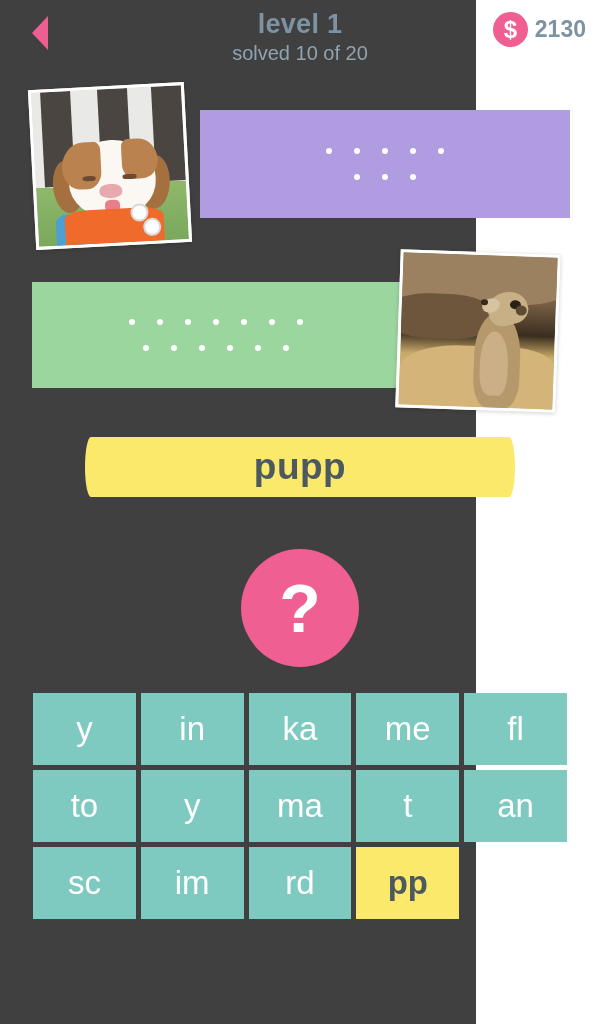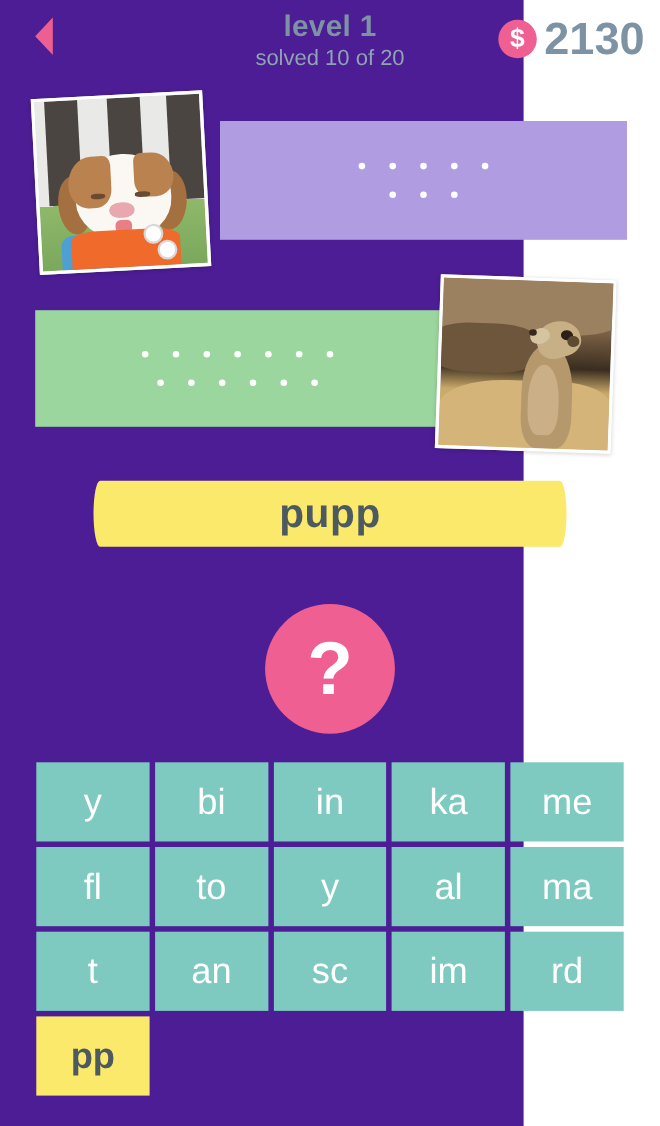--- a/index.html
+++ b/index.html
@@ -2,21 +2,21 @@
 <html><head>
 <meta charset="utf-8">
 <style>
   * { margin:0; padding:0; box-sizing:border-box; }
   html, body {
     width:600px; height:1024px;
     background:#ffffff;
     font-family:"Liberation Sans", sans-serif;
     overflow:hidden;
   }
-  #app { position:relative; width:476px; height:1024px; background:#4c1d95;text-decoration:underline; }
+  #app { position:relative; width:476px; height:1024px; background:#404040;text-decoration:underline; }
 
   
   .header { position:absolute; left:0; top:0; width:600px; height:72px; }
   .back-btn {
     position:absolute; left:22px; top:14px; width:36px; height:38px;
     display:flex; align-items:center; justify-content:center; cursor:pointer;
   }
   .back-tri {
     width:0; height:0;
     border-top:17px solid transparent;
@@ -29,21 +29,21 @@
   }
   .solved-sub {
     font-size:20px; color:#8fa3b0; line-height:26px; margin-top:1px;
   }
   .coins { position:absolute; right:14px; top:12px; display:flex; align-items:center; gap:7px; cursor:pointer; }
   .coin-circle {
     width:35px; height:35px; border-radius:50%; background:#ef5f92;
     display:flex; align-items:center; justify-content:center;
     color:#fff; font-size:24px; font-weight:bold; line-height:1;
   }
-  .coin-amount { font-size:41px; font-weight:bold; color:#7d93a3; }
+  .coin-amount { font-size:23px; font-weight:bold; color:#7d93a3; }
   .card-bar {
     position:absolute; display:flex; flex-direction:column;
     justify-content:center; align-items:center; gap:20px;
   }
   .card-purple { background:#b09ce0; }
   .card-green  { background:#9bd69e; }
   .dot-line { display:flex; gap:22px; }
   .dot { width:6px; height:6px; border-radius:50%; background:#ffffff; }
 
   .photo {
@@ -275,28 +275,26 @@
   <div class="answer-banner" style="left:85px; top:437px; width:430px; height:60px;">
     <span class="answer-text">pupp</span>
   </div>
 
   <div class="hint-btn" style="left:241px; top:549px;">
     <span class="hint-q">?</span>
   </div>
 
   <div class="tile-grid" id="tile-grid" style="left:33px; top:693px; width:534px;">
       <div class="tile">y</div>
-      <div class="tile">bi</div>
       <div class="tile">in</div>
       <div class="tile">ka</div>
       <div class="tile">me</div>
       <div class="tile">fl</div>
       <div class="tile">to</div>
       <div class="tile">y</div>
-      <div class="tile">al</div>
       <div class="tile">ma</div>
       <div class="tile">t</div>
       <div class="tile">an</div>
       <div class="tile">sc</div>
       <div class="tile">im</div>
       <div class="tile">rd</div>
       <div class="tile used">pp</div>
     </div>
 
 </div>

